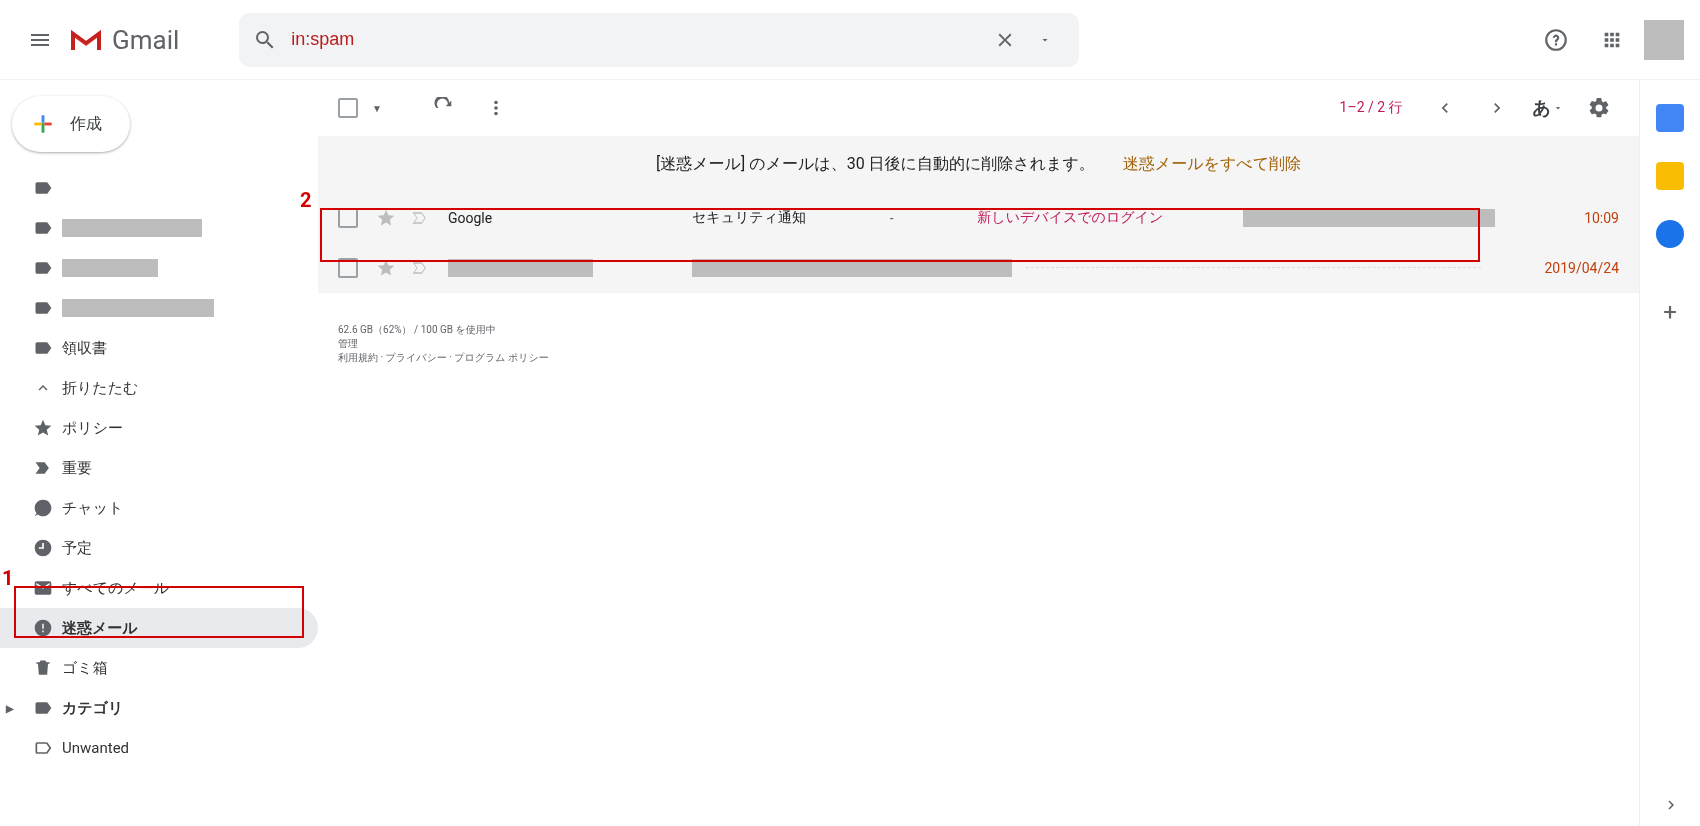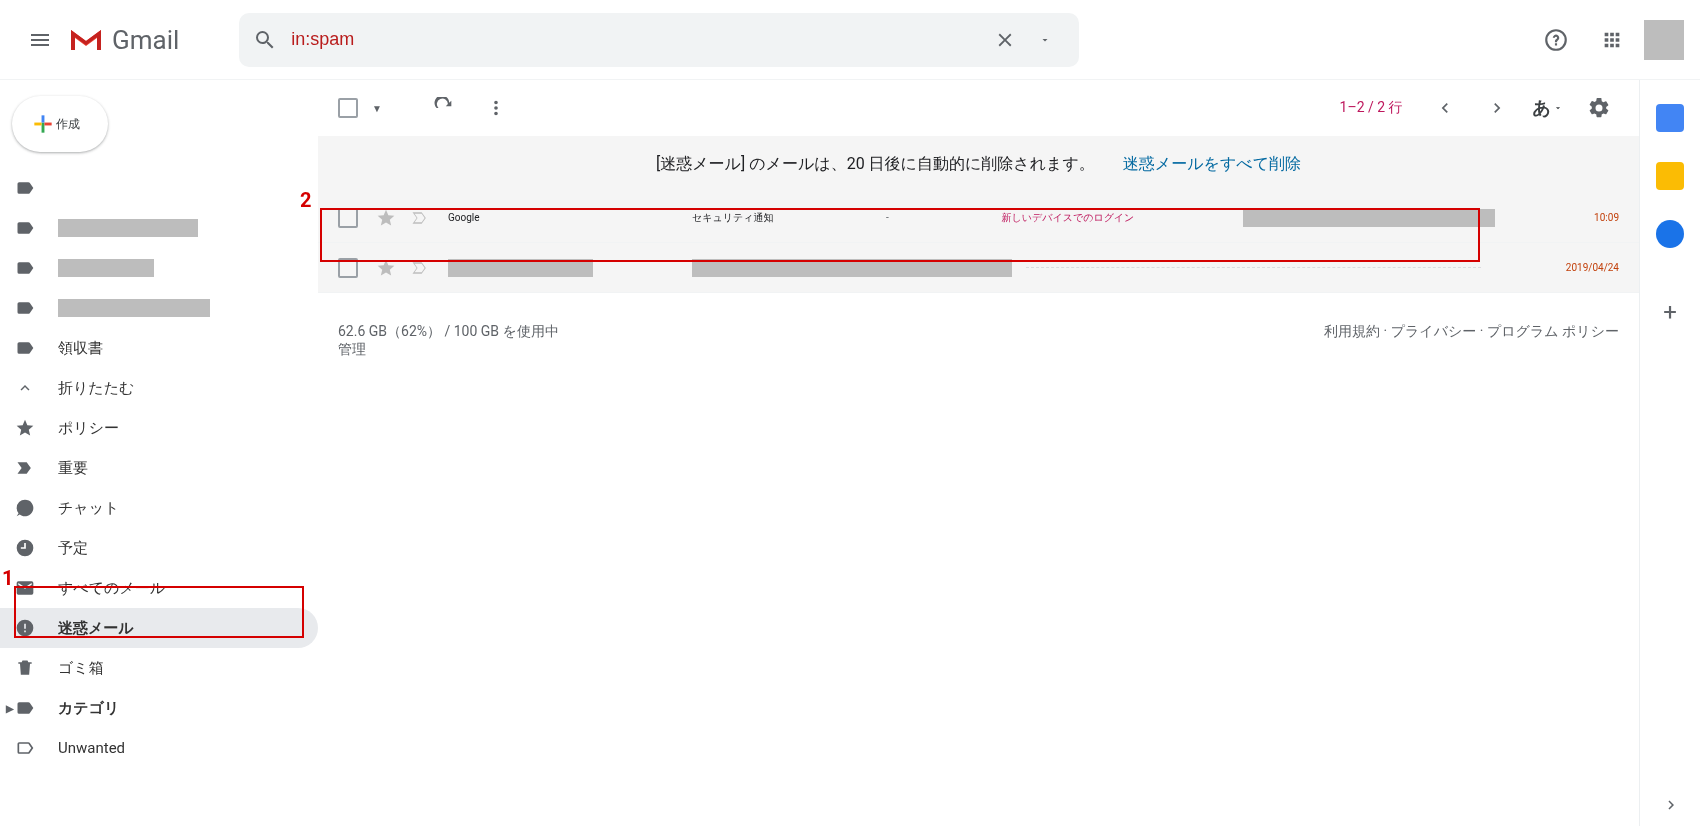--- a/index.html
+++ b/index.html
@@ -17,56 +17,56 @@
 .search-clear, .search-dd { color: #5f6368; width: 40px; height: 40px; display: flex; align-items: center; justify-content: center; cursor: pointer; }
 .header-spacer { flex: 1; }
 .hdr-tools { display: flex; align-items: center; gap: 8px; }
 .hdr-tool { width: 48px; height: 48px; display: flex; align-items: center; justify-content: center; color: #5f6368; cursor: pointer; border-radius: 50%; }
 .avatar-box { width: 40px; height: 40px; background: #bdbdbd; }
 
 
 .body { flex: 1; display: flex; overflow: hidden; }
 .sidebar { width: 318px; padding-top: 8px; display: flex; flex-direction: column; }
 .compose-wrap { padding: 8px 8px 16px 12px; }
-.compose-btn { height: 56px; padding: 0 28px 0 18px; border-radius: 30px; border: none; background: #fff; box-shadow: 0 1px 3px rgba(60,64,67,.3), 0 1px 2px rgba(60,64,67,.15); display: inline-flex; align-items: center; cursor: pointer; font-size: 12px; color: #3c4043; }
+.compose-btn { height: 56px; padding: 0 28px 0 18px; border-radius: 30px; border: none; background: #fff; box-shadow: 0 1px 3px rgba(60,64,67,.3), 0 1px 2px rgba(60,64,67,.15); display: inline-flex; align-items: center; gap: 14px; cursor: pointer; font-size: 16px; color: #3c4043; }
 .compose-plus svg { display: block; }
 .nav { display: flex; flex-direction: column; }
-.nav-item { height: 40px; display: flex; align-items: center; padding-left: 14px; padding-right: 12px; border-top-right-radius: 20px; border-bottom-right-radius: 20px; cursor: pointer; color: #333; font-size: 15px; gap: 22px; position: relative; }
+.nav-item { height: 40px; display: flex; align-items: center; padding-left: 32px; padding-right: 12px; border-top-right-radius: 20px; border-bottom-right-radius: 20px; cursor: pointer; color: #333; font-size: 15px; gap: 8px; position: relative; }
 .nav-item.selected { background: #e8eaed; font-weight: 700; }
 .nav-item .nav-icon { width: 22px; height: 22px; display: flex; align-items: center; justify-content: center; color: #5f6368; }
 .nav-item .nav-label-redact { height: 18px; background: #bdbdbd; }
 .nav-item.bold { font-weight: 700; }
 .nav-item .expand-caret { position: absolute; left: 6px; font-size: 10px; color: #5f6368; }
 
 
 .main { flex: 1; display: flex; flex-direction: column; border-right: 1px solid #eceff1; }
 .toolbar { height: 56px; display: flex; align-items: center; padding: 0 20px; gap: 12px; color: #5f6368; }
 .sel-box { width: 20px; height: 20px; border: 2px solid #9aa0a6; border-radius: 2px; }
 .sel-dd { margin-left: 2px; font-size: 10px; }
 .tb-icon { width: 40px; height: 40px; display: flex; align-items: center; justify-content: center; cursor: pointer; border-radius: 50%; }
 .tb-spacer { flex: 1; }
 .pager-text { font-size: 14px; color: #be185d; margin-right: 10px; }
 .lang-btn { font-size: 18px; font-weight: 700; color: #3c4043; margin: 0 4px; display: flex; align-items: center; gap: 2px; }
 
 .banner { background: #f5f5f5; padding: 18px 0; text-align: center; font-size: 16px; color: #202124; }
-.banner a { color: #0369a1; text-decoration: none; margin-left: 24px; }
-
-.msg-row { height: 50px; display: flex; align-items: center; padding: 0 20px; border-bottom: 1px solid #f1f3f4; background: #f5f5f5; gap: 4px; font-size: 10px; }
+.banner a { color: #a16207; text-decoration: none; margin-left: 24px; }
+
+.msg-row { height: 50px; display: flex; align-items: center; padding: 0 20px; border-bottom: 1px solid #f1f3f4; background: #f5f5f5; gap: 4px; font-size: 14px; }
 .msg-row .chk { width: 20px; height: 20px; border: 2px solid #9aa0a6; border-radius: 2px; flex-shrink: 0; }
 .msg-row .star { color: #bdbdbd; margin-left: 14px; flex-shrink: 0; }
 .msg-row .imp { color: #bdbdbd; margin-left: 10px; flex-shrink: 0; }
 .msg-row .sender { width: 240px; margin-left: 14px; color: #202124; }
 .msg-row .subject { flex: 1; display: flex; align-items: center; color: #202124; overflow: hidden; justify-content: space-between; }
 .msg-row .subject .sep { color: #5f6368; margin: 0 4px; }
 .msg-row .subject .snippet { color: #be185d; }
 .msg-row .subject .redact-inline { height: 18px; background: #bdbdbd; display: inline-block; }
 .msg-row .date { width: 120px; text-align: right; color: #c2410c; }
 .msg-row .sender .redact { height: 18px; background: #bdbdbd; }
 
-.footer { display: flex; justify-content: space-between; padding: 30px 20px; font-size: 14px; color: #5f6368; }
+.footer { display: flex; justify-content: space-between; padding: 30px 20px; font-size: 10px; color: #5f6368; flex-direction: column; }
 .footer .col { max-width: 33%; }
 .footer .right { text-align: right; }
 
 
 .right-panel { width: 60px; display: flex; flex-direction: column; align-items: center; padding-top: 24px; gap: 30px; }
 .rp-icon { width: 28px; height: 28px; border-radius: 4px; }
 .rp-cal { background: #4285f4; }
 .rp-keep { background: #fbbc04; }
 .rp-tasks { background: #1a73e8; border-radius: 50%; }
 .rp-plus { font-size: 24px; color: #5f6368; margin-top: 20px; cursor: pointer; }
@@ -305,21 +305,21 @@
             </svg>
         </div>
         <div class="tb-icon">
           <svg width="24" height="24" viewBox="0 0 24 24">
               <path fill="currentColor" d="M19.14 12.94a7.49 7.49 0 000-1.88l2.03-1.58a.5.5 0 00.12-.64l-1.92-3.32a.5.5 0 00-.6-.22l-2.39.96a7.03 7.03 0 00-1.62-.94l-.36-2.54A.5.5 0 0013.92 2h-3.84a.5.5 0 00-.49.42l-.36 2.54c-.58.24-1.12.55-1.62.94l-2.39-.96a.5.5 0 00-.6.22L2.7 8.48a.5.5 0 00.12.64l2.03 1.58a7.49 7.49 0 000 1.88L2.82 14.16a.5.5 0 00-.12.64l1.92 3.32c.13.22.4.31.6.22l2.39-.96c.5.39 1.04.7 1.62.94l.36 2.54c.4.24.25.42.49.42h3.84c.24 0 .45-.18.49-.42l.36-2.54c.58-.24 1.12-.55 1.62-.94l2.39.96c.2.09.47 0 .6-.22l1.92-3.32a.5.5 0 00-.12-.64l-2.03-1.58zM12 15.5A3.5 3.5 0 1115.5 12 3.5 3.5 0 0112 15.5z"></path>
             </svg>
         </div>
       </div>
 
       <div class="banner">
-        <span>[迷惑メール] のメールは、20 日後に自動的に削除されます。</span>
+        <span>[迷惑メール] のメールは、30 日後に自動的に削除されます。</span>
         <a href="#">迷惑メールをすべて削除</a>
       </div>
 
       <div id="msg-list">
           <div class="msg-row">
             <div class="chk"></div>
             <span class="star">
               <svg width="20" height="20" viewBox="0 0 24 24">
                 <path fill="currentColor" d="M12 15.4l3.76 2.27-.99-4.28 3.32-2.88-4.38-.38L12 6.1l-1.71 4.03-4.38.38 3.32 2.88-.99 4.28L12 15.4M22 9.24l-7.19-.62L12 2 9.19 8.63 2 9.24l5.46 4.73L5.82 21 12 17.27 18.18 21l-1.63-7.03L22 9.24z"></path>
               </svg>

